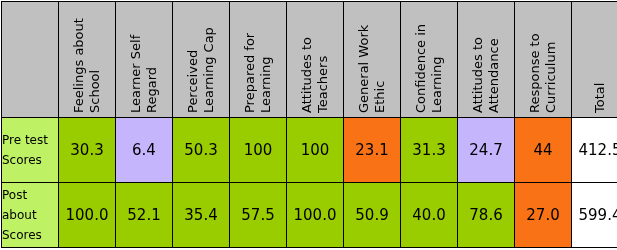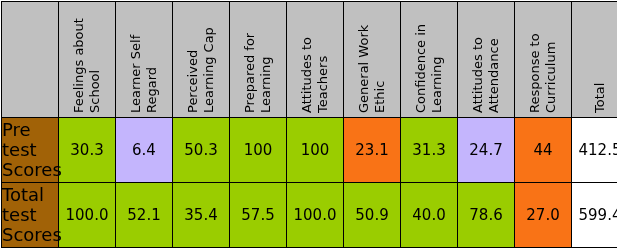--- a/index.html
+++ b/index.html
@@ -59,22 +59,22 @@
     text-align: left;
     display: inline-block;
   }
 
   th.total-header .vtext { text-align: left; }
 
   
   tr.data-row { height: 65px; }
 
   td.row-label {
-    background: #a16207;
-    font-size: 18px;
+    background: #bef264;
+    font-size: 12px;
     line-height: 20px;
     text-align: left;
     padding: 2px 0 2px 7px;
     vertical-align: middle;
     width: 56px;
   }
 
   td.value-cell {
     text-align: center;
     vertical-align: middle;
@@ -141,21 +141,21 @@
       <td class="value-cell c-green">50.3</td>
       <td class="value-cell c-green">100</td>
       <td class="value-cell c-green">100</td>
       <td class="value-cell c-yellow">23.1</td>
       <td class="value-cell c-green">31.3</td>
       <td class="value-cell c-red">24.7</td>
       <td class="value-cell c-yellow">44</td>
       <td class="total-cell">412.5</td>
     </tr>
     <tr class="data-row">
-      <td class="row-label">Total test Scores</td>
+      <td class="row-label">Post about Scores</td>
       <td class="value-cell c-green">100.0</td>
       <td class="value-cell c-green">52.1</td>
       <td class="value-cell c-green">35.4</td>
       <td class="value-cell c-green">57.5</td>
       <td class="value-cell c-green">100.0</td>
       <td class="value-cell c-green">50.9</td>
       <td class="value-cell c-green">40.0</td>
       <td class="value-cell c-green">78.6</td>
       <td class="value-cell c-yellow">27.0</td>
       <td class="total-cell">599.4</td>

